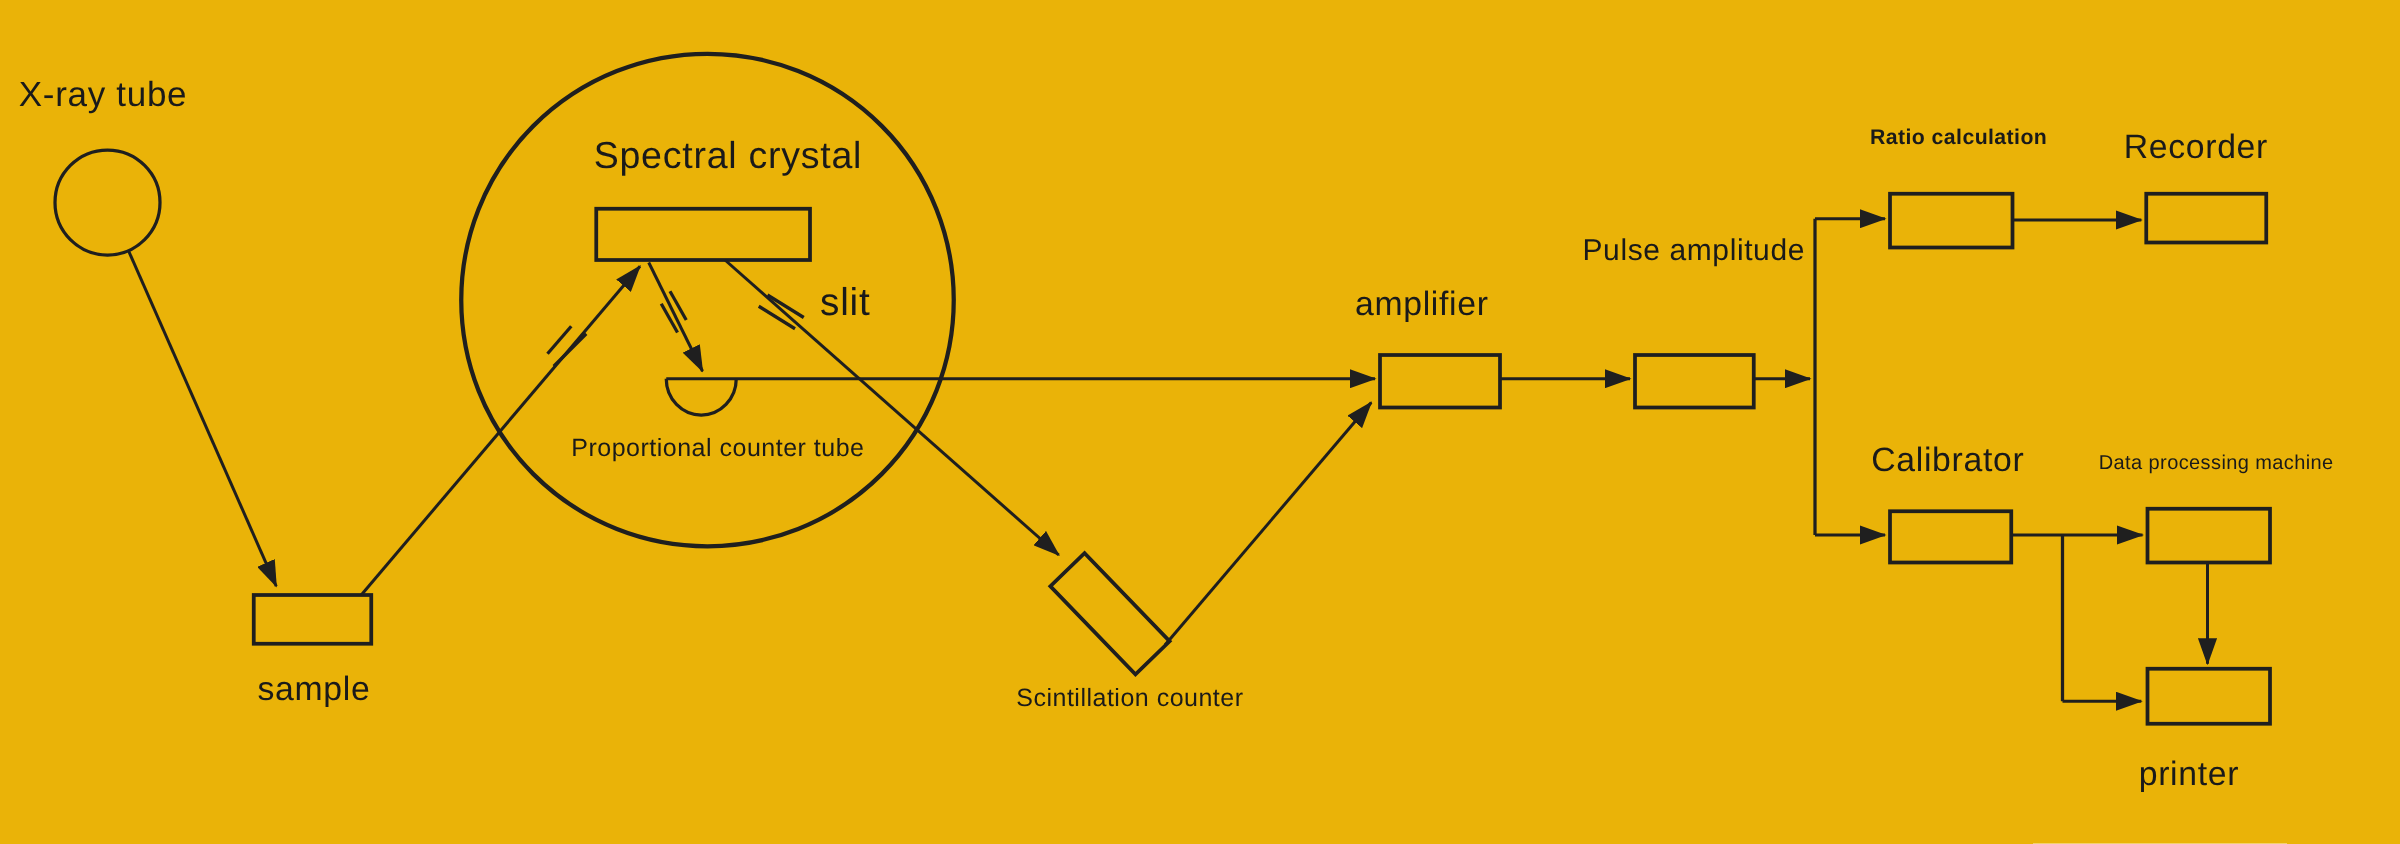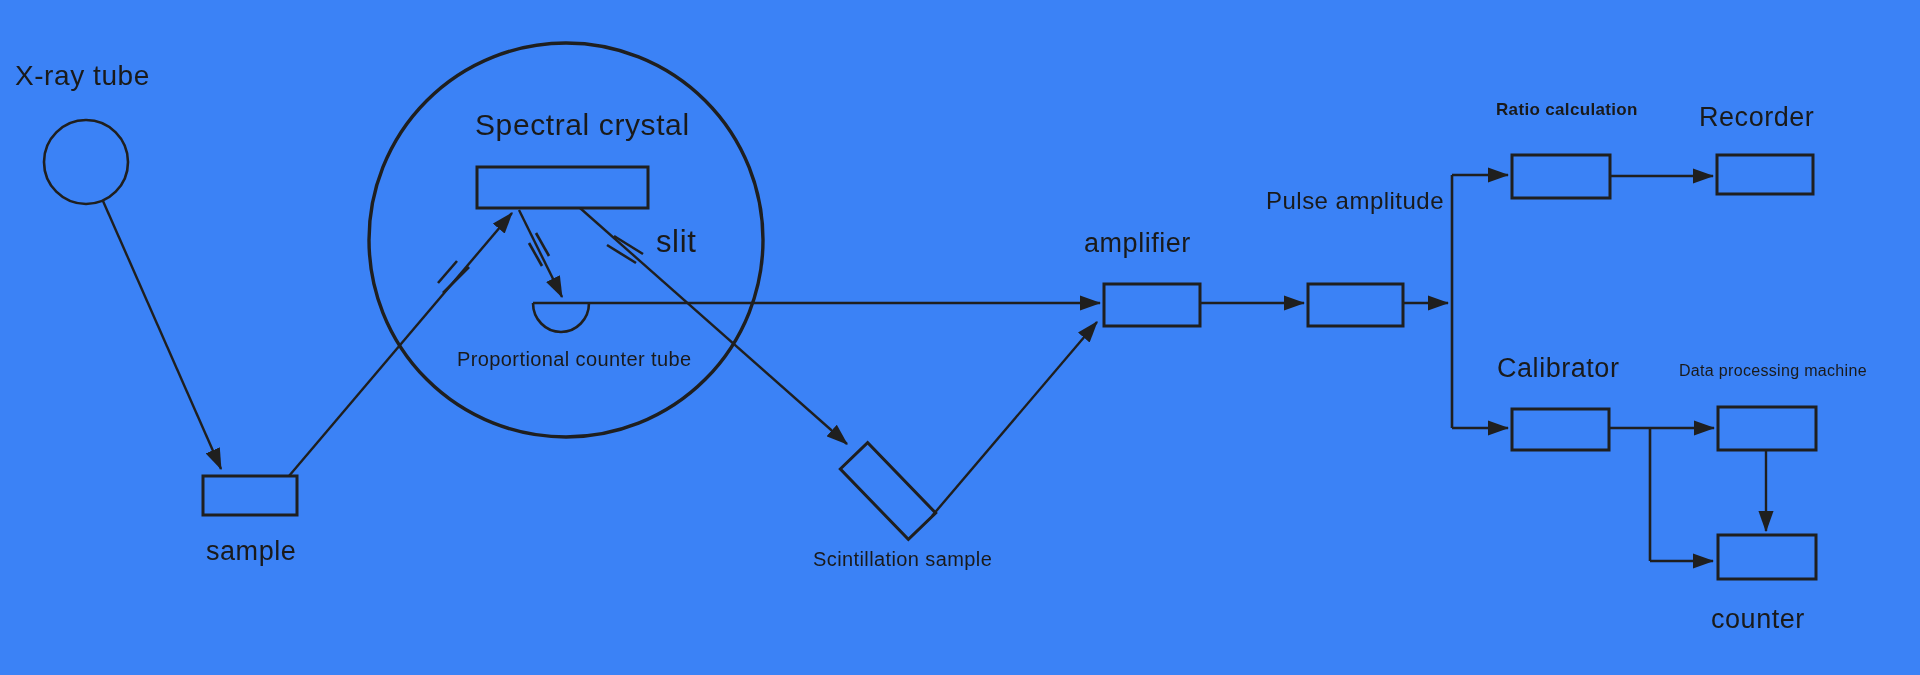--- a/index.html
+++ b/index.html
@@ -1,19 +1,19 @@
 <!DOCTYPE html>
 <html><head>
 <meta charset="utf-8">
 <style>
   html,body{margin:0;padding:0;background:#fff;}
   .stage{
     position:relative;
     width:1920px;height:675px;
-    background:#3b82f6;
+    background:#eab308;
     overflow:hidden;
     font-family:"Liberation Sans", sans-serif;
   }
   .stage svg{position:absolute;left:0;top:0;}
   .lbl{
     position:absolute;
     color:#1a1a1a;
     white-space:nowrap;
     letter-spacing:0.02em;
     line-height:1.15;
@@ -92,31 +92,31 @@
   <div class="lbl lbl-lg" style="left:15px;top:60px;font-size:28px;">X-ray tube</div>
 
   <div class="lbl lbl-lg" style="left:206px;top:536px;">sample</div>
 
   <div class="lbl lbl-md" style="left:475px;top:108px;">Spectral crystal</div>
 
   <div class="lbl lbl-sm" style="left:457px;top:348px;">Proportional counter tube</div>
 
   <div class="lbl lbl-slit" style="left:656px;top:224px;">slit</div>
 
-  <div class="lbl lbl-scint" style="left:813px;top:548px;">Scintillation sample</div>
+  <div class="lbl lbl-scint" style="left:813px;top:548px;">Scintillation counter</div>
 
   <div class="lbl lbl-lg" style="left:1084px;top:228px;">amplifier</div>
 
   <div class="lbl lbl-pulse" style="left:1266px;top:179px;">
     <span>Pulse amplitude</span>
   </div>
 
   <div class="lbl lbl-xs" style="left:1496px;top:100px;font-size:17px;font-weight:bold;">Ratio calculation</div>
 
   <div class="lbl lbl-lg" style="left:1699px;top:102px;">Recorder</div>
 
   <div class="lbl lbl-lg" style="left:1497px;top:353px;">Calibrator</div>
 
   <div class="lbl lbl-xs" style="left:1679px;top:362px;">Data processing machine</div>
 
-  <div class="lbl lbl-lg" style="left:1711px;top:604px;">counter</div>
+  <div class="lbl lbl-lg" style="left:1711px;top:604px;">printer</div>
 
 </div>
 
 </body></html>

